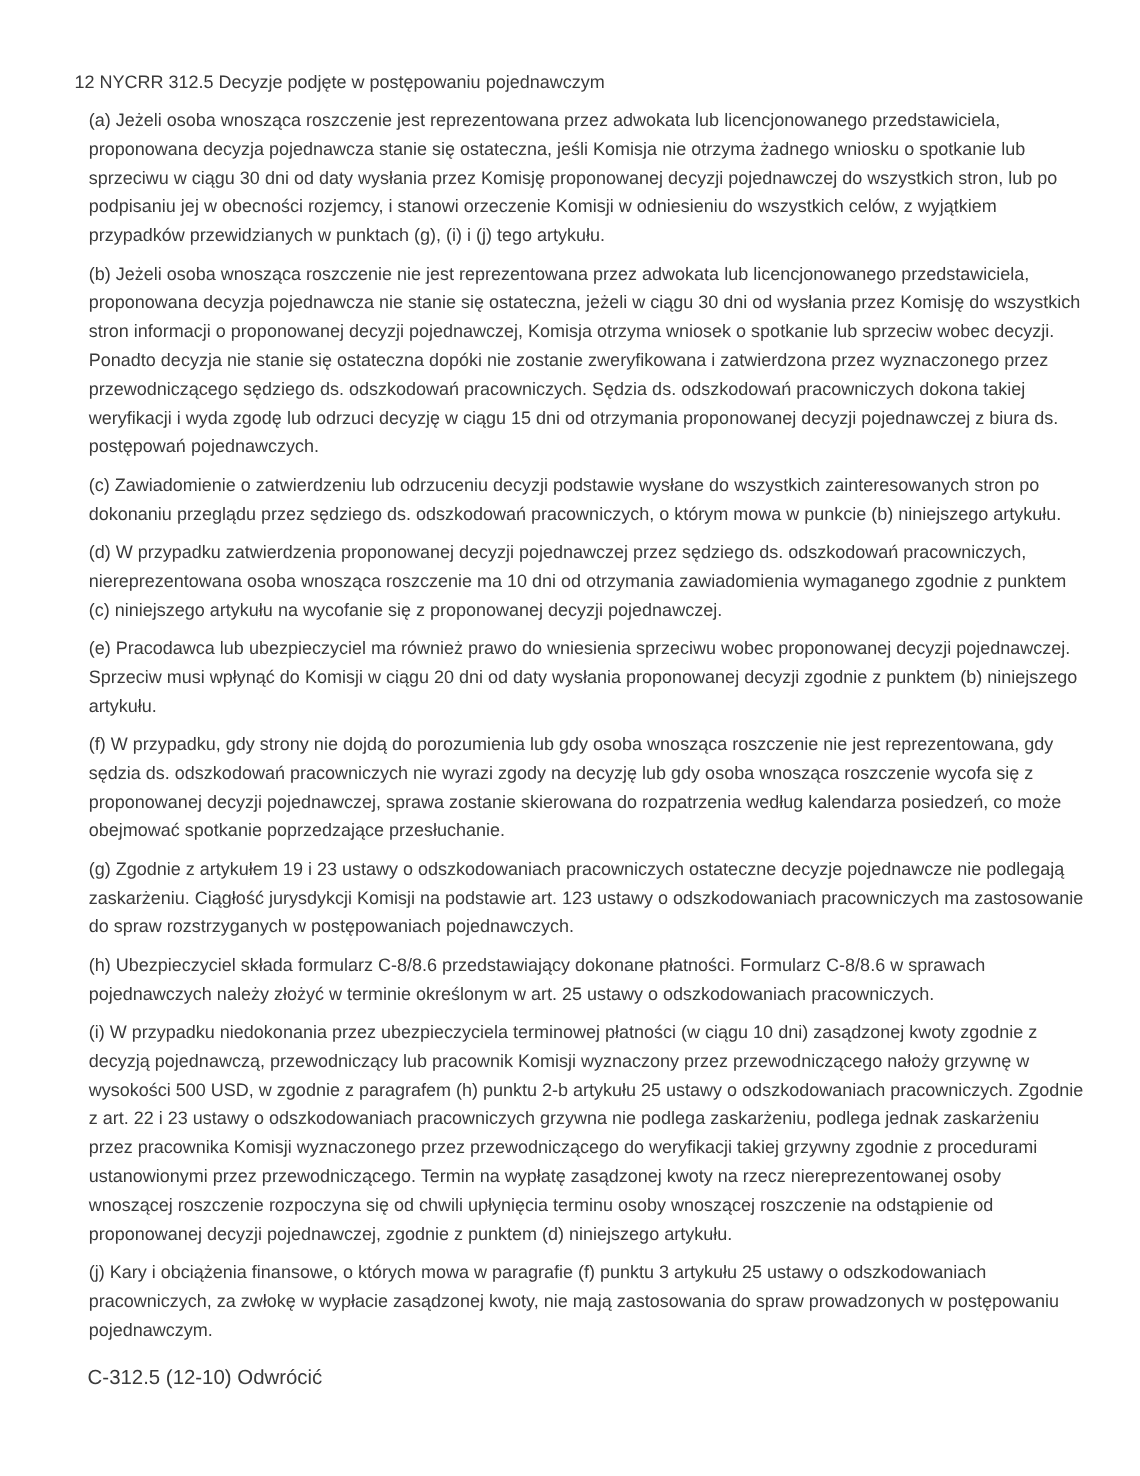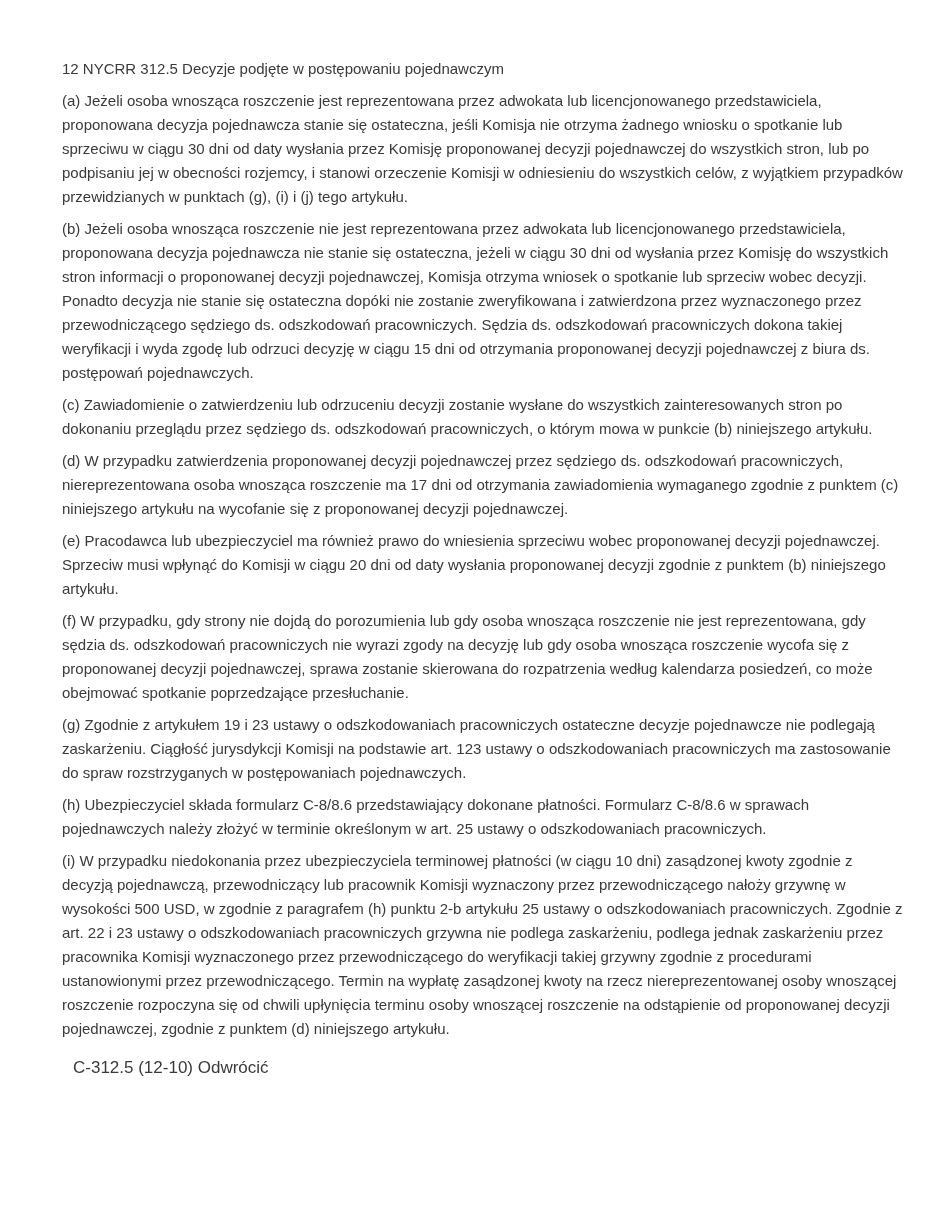--- a/index.html
+++ b/index.html
@@ -23,39 +23,40 @@
     font-size: 15px;
     line-height: 24px;
   }
   .doc-body {
     width: 843px;
   }
   .title {
     margin: 0 0 8px 0;
   }
   .para {
-    margin: 0 0 8px 0;
+    margin: 0 0 8px 12px;
   }
   .form-footer {
     margin: 14px 0 3px 0;
     padding-left: 11px;
     font-size: 17px;
     line-height: 26px;
   }
 </style>
 </head>
 <body>
 
 <div class="page">
   <div class="doc-body">
     <p class="title">12 NYCRR 312.5 Decyzje podjęte w postępowaniu pojednawczym</p>
     <p class="para">(a) Jeżeli osoba wnosząca roszczenie jest reprezentowana przez adwokata lub licencjonowanego przedstawiciela, proponowana decyzja pojednawcza stanie się ostateczna, jeśli Komisja nie otrzyma żadnego wniosku o spotkanie lub sprzeciwu w ciągu 30 dni od daty wysłania przez Komisję proponowanej decyzji pojednawczej do wszystkich stron, lub po podpisaniu jej w obecności rozjemcy, i stanowi orzeczenie Komisji w odniesieniu do wszystkich celów, z wyjątkiem przypadków przewidzianych w punktach (g), (i) i (j) tego artykułu.</p>
     <p class="para">(b) Jeżeli osoba wnosząca roszczenie nie jest reprezentowana przez adwokata lub licencjonowanego przedstawiciela, proponowana decyzja pojednawcza nie stanie się ostateczna, jeżeli w ciągu 30 dni od wysłania przez Komisję do wszystkich stron informacji o proponowanej decyzji pojednawczej, Komisja otrzyma wniosek o spotkanie lub sprzeciw wobec decyzji. Ponadto decyzja nie stanie się ostateczna dopóki nie zostanie zweryfikowana i zatwierdzona przez wyznaczonego przez przewodniczącego sędziego ds. odszkodowań pracowniczych. Sędzia ds. odszkodowań pracowniczych dokona takiej weryfikacji i wyda zgodę lub odrzuci decyzję w ciągu 15 dni od otrzymania proponowanej decyzji pojednawczej z biura ds. postępowań pojednawczych.</p>
-    <p class="para">(c) Zawiadomienie o zatwierdzeniu lub odrzuceniu decyzji zostanie wysłane do wszystkich zainteresowanych stron po dokonaniu przeglądu przez sędziego ds. odszkodowań pracowniczych, o którym mowa w punkcie (b) niniejszego artykułu.</p>
-    <p class="para">(d) W przypadku zatwierdzenia proponowanej decyzji pojednawczej przez sędziego ds. odszkodowań pracowniczych, niereprezentowana osoba wnosząca roszczenie ma 17 dni od otrzymania zawiadomienia wymaganego zgodnie z punktem (c) niniejszego artykułu na wycofanie się z proponowanej decyzji pojednawczej.</p>
+    <p class="para">(c) Zawiadomienie o zatwierdzeniu lub odrzuceniu decyzji podstawie wysłane do wszystkich zainteresowanych stron po dokonaniu przeglądu przez sędziego ds. odszkodowań pracowniczych, o którym mowa w punkcie (b) niniejszego artykułu.</p>
+    <p class="para">(d) W przypadku zatwierdzenia proponowanej decyzji pojednawczej przez sędziego ds. odszkodowań pracowniczych, niereprezentowana osoba wnosząca roszczenie ma 10 dni od otrzymania zawiadomienia wymaganego zgodnie z punktem (c) niniejszego artykułu na wycofanie się z proponowanej decyzji pojednawczej.</p>
     <p class="para">(e) Pracodawca lub ubezpieczyciel ma również prawo do wniesienia sprzeciwu wobec proponowanej decyzji pojednawczej. Sprzeciw musi wpłynąć do Komisji w ciągu 20 dni od daty wysłania proponowanej decyzji zgodnie z punktem (b) niniejszego artykułu.</p>
     <p class="para">(f) W przypadku, gdy strony nie dojdą do porozumienia lub gdy osoba wnosząca roszczenie nie jest reprezentowana, gdy sędzia ds. odszkodowań pracowniczych nie wyrazi zgody na decyzję lub gdy osoba wnosząca roszczenie wycofa się z proponowanej decyzji pojednawczej, sprawa zostanie skierowana do rozpatrzenia według kalendarza posiedzeń, co może obejmować spotkanie poprzedzające przesłuchanie.</p>
     <p class="para">(g) Zgodnie z artykułem 19 i 23 ustawy o odszkodowaniach pracowniczych ostateczne decyzje pojednawcze nie podlegają zaskarżeniu. Ciągłość jurysdykcji Komisji na podstawie art. 123 ustawy o odszkodowaniach pracowniczych ma zastosowanie do spraw rozstrzyganych w postępowaniach pojednawczych.</p>
     <p class="para">(h) Ubezpieczyciel składa formularz C-8/8.6 przedstawiający dokonane płatności. Formularz C-8/8.6 w sprawach pojednawczych należy złożyć w terminie określonym w art. 25 ustawy o odszkodowaniach pracowniczych.</p>
     <p class="para">(i) W przypadku niedokonania przez ubezpieczyciela terminowej płatności (w ciągu 10 dni) zasądzonej kwoty zgodnie z decyzją pojednawczą, przewodniczący lub pracownik Komisji wyznaczony przez przewodniczącego nałoży grzywnę w wysokości 500 USD, w zgodnie z paragrafem (h) punktu 2-b artykułu 25 ustawy o odszkodowaniach pracowniczych. Zgodnie z art. 22 i 23 ustawy o odszkodowaniach pracowniczych grzywna nie podlega zaskarżeniu, podlega jednak zaskarżeniu przez pracownika Komisji wyznaczonego przez przewodniczącego do weryfikacji takiej grzywny zgodnie z procedurami ustanowionymi przez przewodniczącego. Termin na wypłatę zasądzonej kwoty na rzecz niereprezentowanej osoby wnoszącej roszczenie rozpoczyna się od chwili upłynięcia terminu osoby wnoszącej roszczenie na odstąpienie od proponowanej decyzji pojednawczej, zgodnie z punktem (d) niniejszego artykułu.</p>
+    <p class="para">(j) Kary i obciążenia finansowe, o których mowa w paragrafie (f) punktu 3 artykułu 25 ustawy o odszkodowaniach pracowniczych, za zwłokę w wypłacie zasądzonej kwoty, nie mają zastosowania do spraw prowadzonych w postępowaniu pojednawczym.</p>
     <p class="form-footer">C-312.5 (12-10) Odwrócić</p>
   </div>
 </div>
 
 </body></html>

